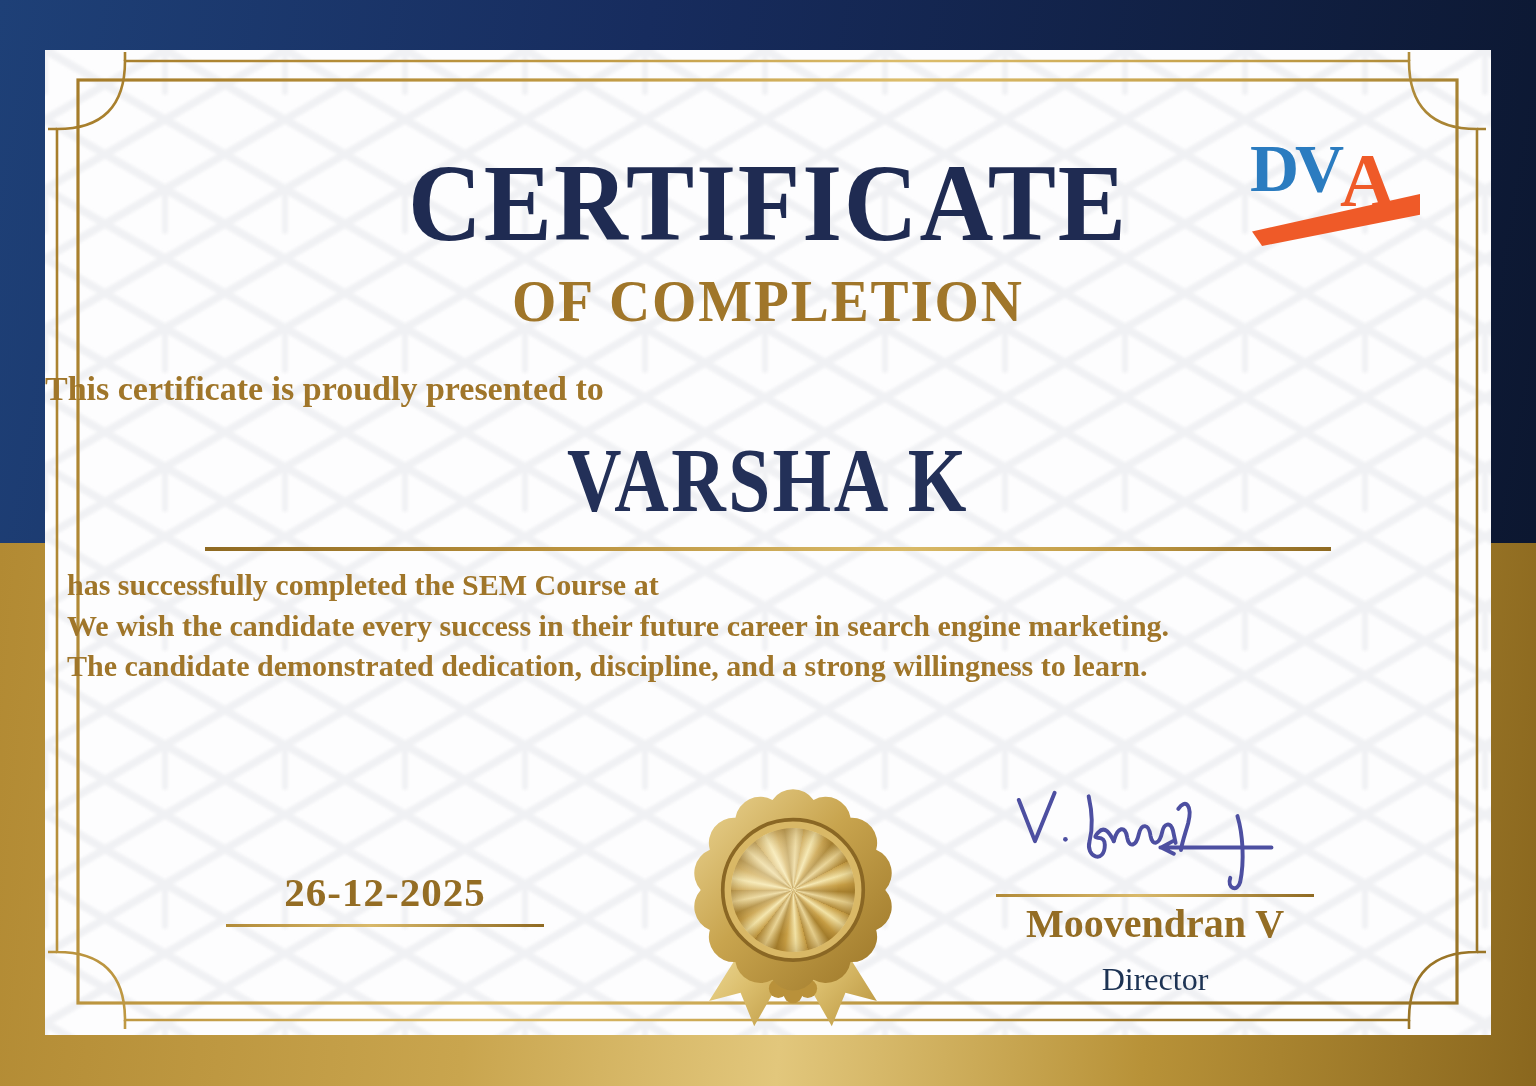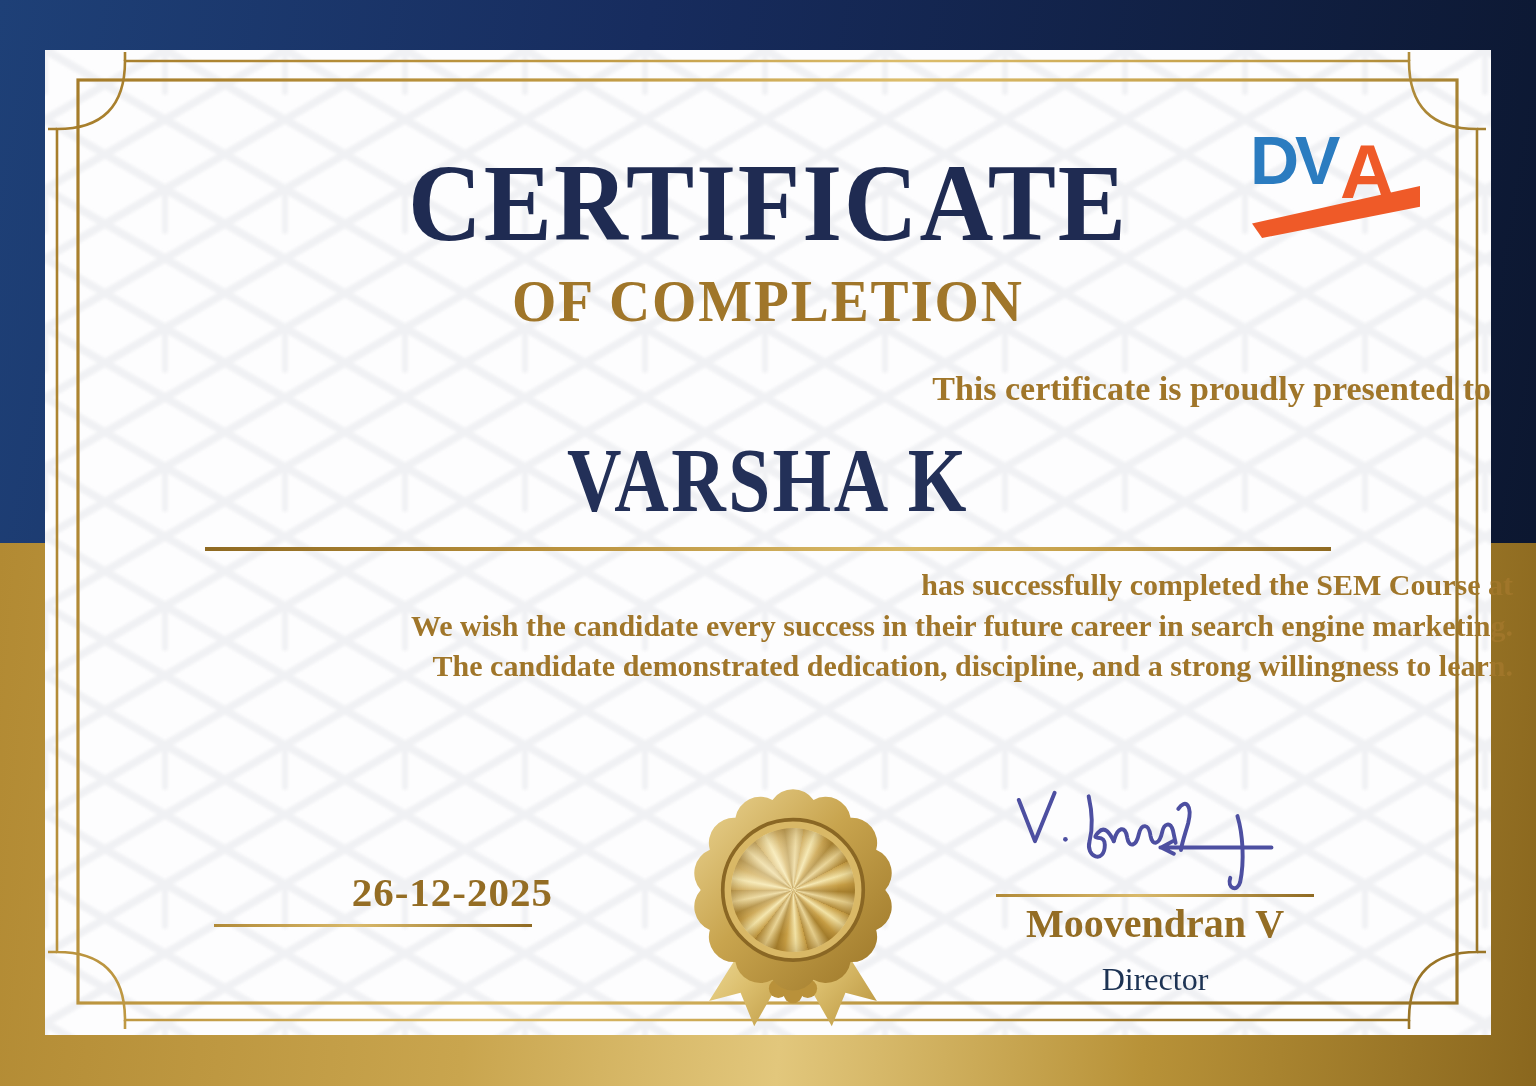--- a/index.html
+++ b/index.html
@@ -11,47 +11,47 @@
   .sheet{position:absolute;left:45px;top:50px;width:1446px;height:985px;background:#fdfdfe;}
   .pattern-svg,.frame-svg{position:absolute;left:0;top:0;width:1446px;height:985px;}
   .content{position:absolute;left:0;top:0;width:1446px;height:985px;}
 
   .title{position:absolute;left:0;right:0;top:98px;text-align:center;
          font-size:110px;line-height:110px;font-weight:700;letter-spacing:2px;
          color:var(--navy-text,#1f2b52);transform:scaleX(.93);}
   .subtitle{position:absolute;left:0;right:0;top:220px;text-align:center;
          font-size:60px;line-height:62px;font-weight:700;letter-spacing:2px;
          color:var(--gold-text,#a0762a);transform:scaleX(.95);}
-  .presented{position:absolute;left:0;right:0;top:320px;text-align:right;
+  .presented{position:absolute;left:0;right:0;top:320px;text-align:left;
          font-size:34px;font-weight:700;color:var(--gold-text,#a0762a);}
   .name{position:absolute;left:0;right:0;top:382px;text-align:center;
          font-size:92px;line-height:96px;font-weight:700;letter-spacing:3px;
          color:#233058;transform:scaleX(.82);}
   .divider{position:absolute;left:160px;top:497px;width:1126px;height:3.5px;
          background:linear-gradient(90deg,#8f6a22,#b8903c 30%,#d9ba68 62%,#c29c46 80%,#8f6a22);}
-  .bodytext{position:absolute;left:0;right:0;top:515px;text-align:right;
+  .bodytext{position:absolute;left:0;right:0;top:515px;text-align:left;
          transform:translateX(22px);}
   .bodytext p{margin:0;font-size:30px;line-height:40.5px;font-weight:700;
          color:var(--gold-text,#a0762a);}
 
-  .dateblock{position:absolute;left:148px;top:818px;width:360px;text-align:right;}
+  .dateblock{position:absolute;left:160px;top:818px;width:360px;text-align:center;}
   .date-value{font-size:41px;font-weight:700;color:#946d24;letter-spacing:1px;}
   .date-line{margin:8px auto 0;width:318px;height:3px;
          background:linear-gradient(90deg,#b18a38,#d9b96a 45%,#8f6a22);}
   .date-label{margin-top:12px;font-size:36px;font-weight:700;letter-spacing:6px;color:#946d24;}
 
   .sigblock{position:absolute;left:930px;top:732px;width:360px;text-align:center;}
   .sig-svg{display:block;margin:0 auto;width:340px;height:112px;}
   .sig-line{margin:0 auto;width:318px;height:3px;
          background:linear-gradient(90deg,#b18a38,#d9b96a 45%,#8f6a22);}
   .sig-name{margin-top:3px;font-size:40px;font-weight:700;color:#946d24;}
   .sig-title{margin-top:14px;font-size:32px;font-weight:400;color:#1d3354;}
 
-  .logo{position:absolute;left:1205px;top:76px;width:175px;height:135px;
-        font-family:Liberation Sans, sans-serif;}
+  .logo{position:absolute;left:1205px;top:84px;width:175px;height:135px;
+        font-family:Liberation Serif, serif;}
   .logo-dv{position:absolute;left:0;top:0;font-size:68px;line-height:1;font-weight:700;
         letter-spacing:-4px;color:var(--logo-blue,#2b7cc0);z-index:1;}
   .logo-swoosh{position:absolute;left:2px;top:60px;width:168px;height:52px;
         background:var(--logo-orange,#ef5a28);z-index:2;
         clip-path:polygon(0 72%,100% 0%,100% 40%,6% 100%);}
   .logo-a{position:absolute;left:90px;top:8px;font-size:76px;line-height:1;font-weight:700;
         color:var(--logo-orange,#ef5a28);z-index:3;}
 
   .medal{position:absolute;left:643px;top:735px;width:210px;height:258px;}
   .medal svg{position:absolute;left:0;top:0;width:210px;height:258px;}

